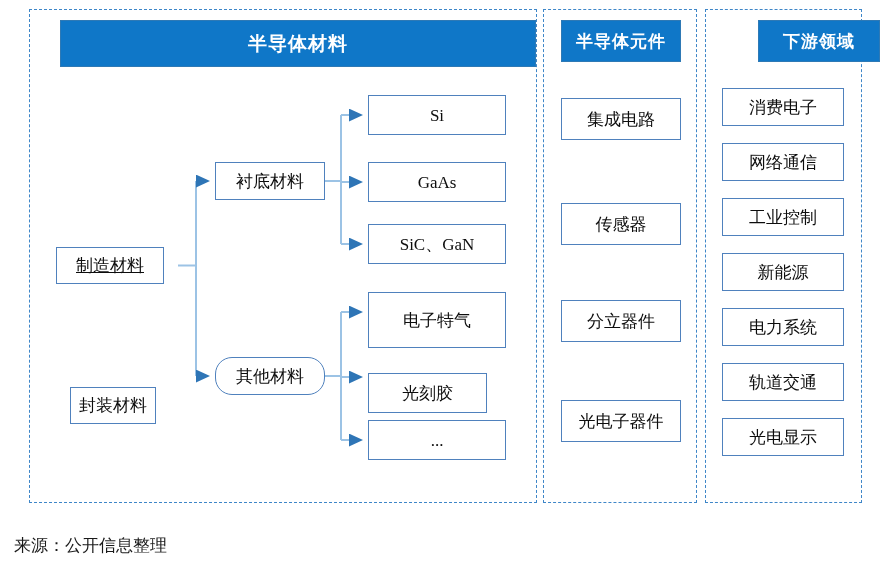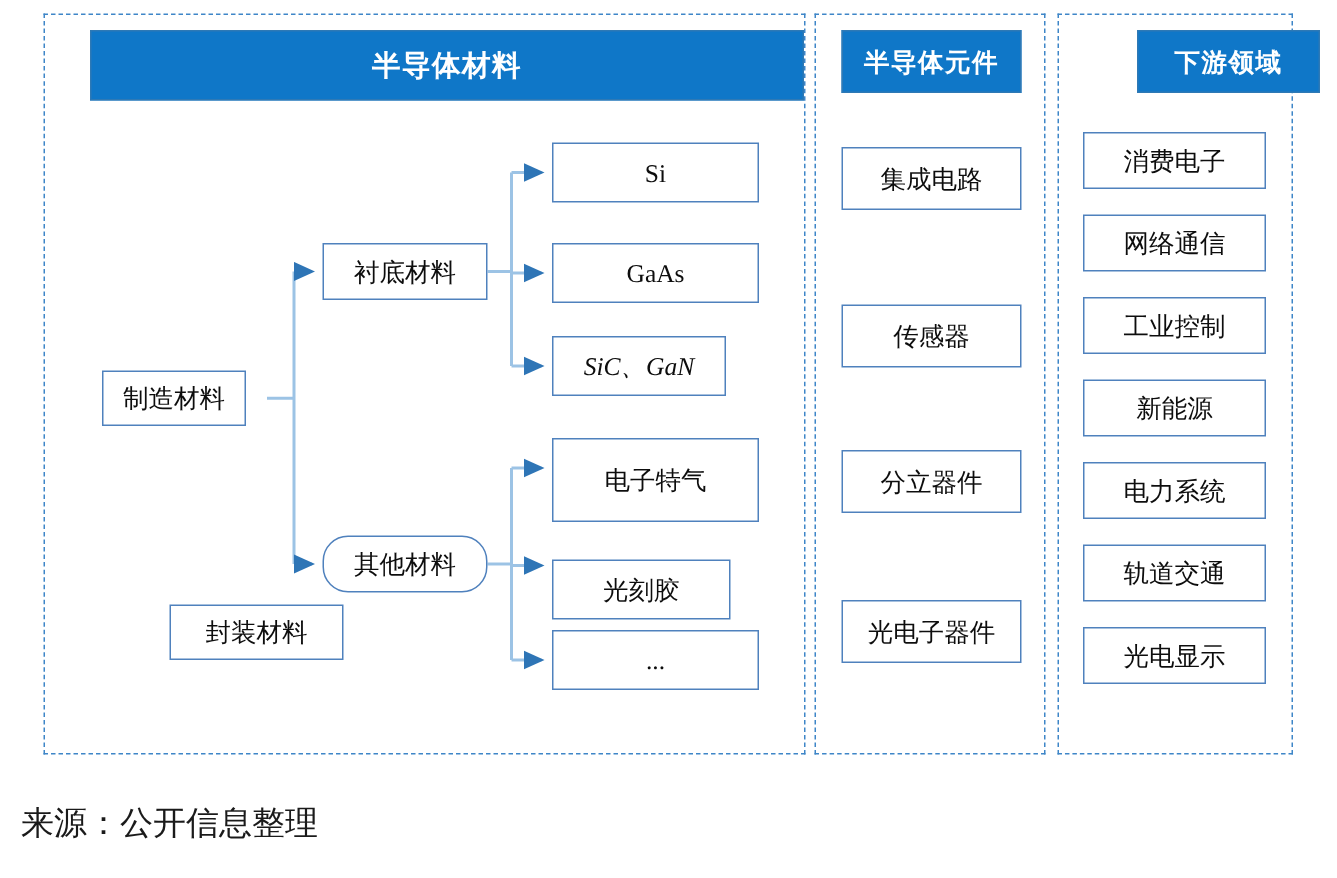--- a/index.html
+++ b/index.html
@@ -39,29 +39,29 @@
     position:absolute;box-sizing:border-box;
     background:#ffffff;border:1px solid #4F81BD;
     display:flex;align-items:center;justify-content:center;
     font-size:17px;line-height:1;
     color:#0d0d0d;
     font-family:"Liberation Serif","DejaVu Serif",serif;
   }
   .node.latin{font-family:"Liberation Serif","DejaVu Serif",serif;}
 
   
-  #n-zhizao{left:68px;top:247px;width:96px;height:37px;}
-  #n-fengzhuang{left:70px;top:403px;width:116px;height:37px;margin-left:43px;}
+  #n-zhizao{left:56px;top:247px;width:108px;height:37px;text-decoration:underline;}
+  #n-fengzhuang{left:70px;top:387px;width:86px;height:37px;}
   
   #n-chendi{left:215px;top:162px;width:110px;height:38px;}
   #n-qita{left:215px;top:357px;width:110px;height:38px;border-radius:17px;}
   
   #n-si{left:368px;top:95px;width:138px;height:40px;}
   #n-gaas{left:368px;top:162px;width:138px;height:40px;}
-  #n-sicgan{left:368px;top:224px;width:116px;height:40px;font-style:italic;}
+  #n-sicgan{left:368px;top:224px;width:138px;height:40px;}
   
   #n-gas{left:368px;top:292px;width:138px;height:56px;}
   #n-resist{left:368px;top:373px;width:119px;height:40px;}
   #n-etc{left:368px;top:420px;width:138px;height:40px;}
 
   
   .dev{left:561px;width:120px;height:42px;}
   #d-ic{top:98px;}
   #d-sensor{top:203px;}
   #d-discrete{top:300px;}
@@ -76,21 +76,21 @@
   #a-4{top:308px;}
   #a-5{top:363px;}
   #a-6{top:418px;}
 
   
   #wires{position:absolute;left:0;top:0;width:891px;height:585px;pointer-events:none;}
 
   
   #source-note{
     position:absolute;left:14px;top:534px;
-    font-size:22px;color:#1a1a1a;
+    font-size:17px;color:#1a1a1a;
     font-family:"Liberation Serif","DejaVu Serif",serif;
     white-space:nowrap;
   }
 </style>
 </head>
 <body>
 
 <div id="stage">
 
   <div class="panel" id="panel-materials"></div>

